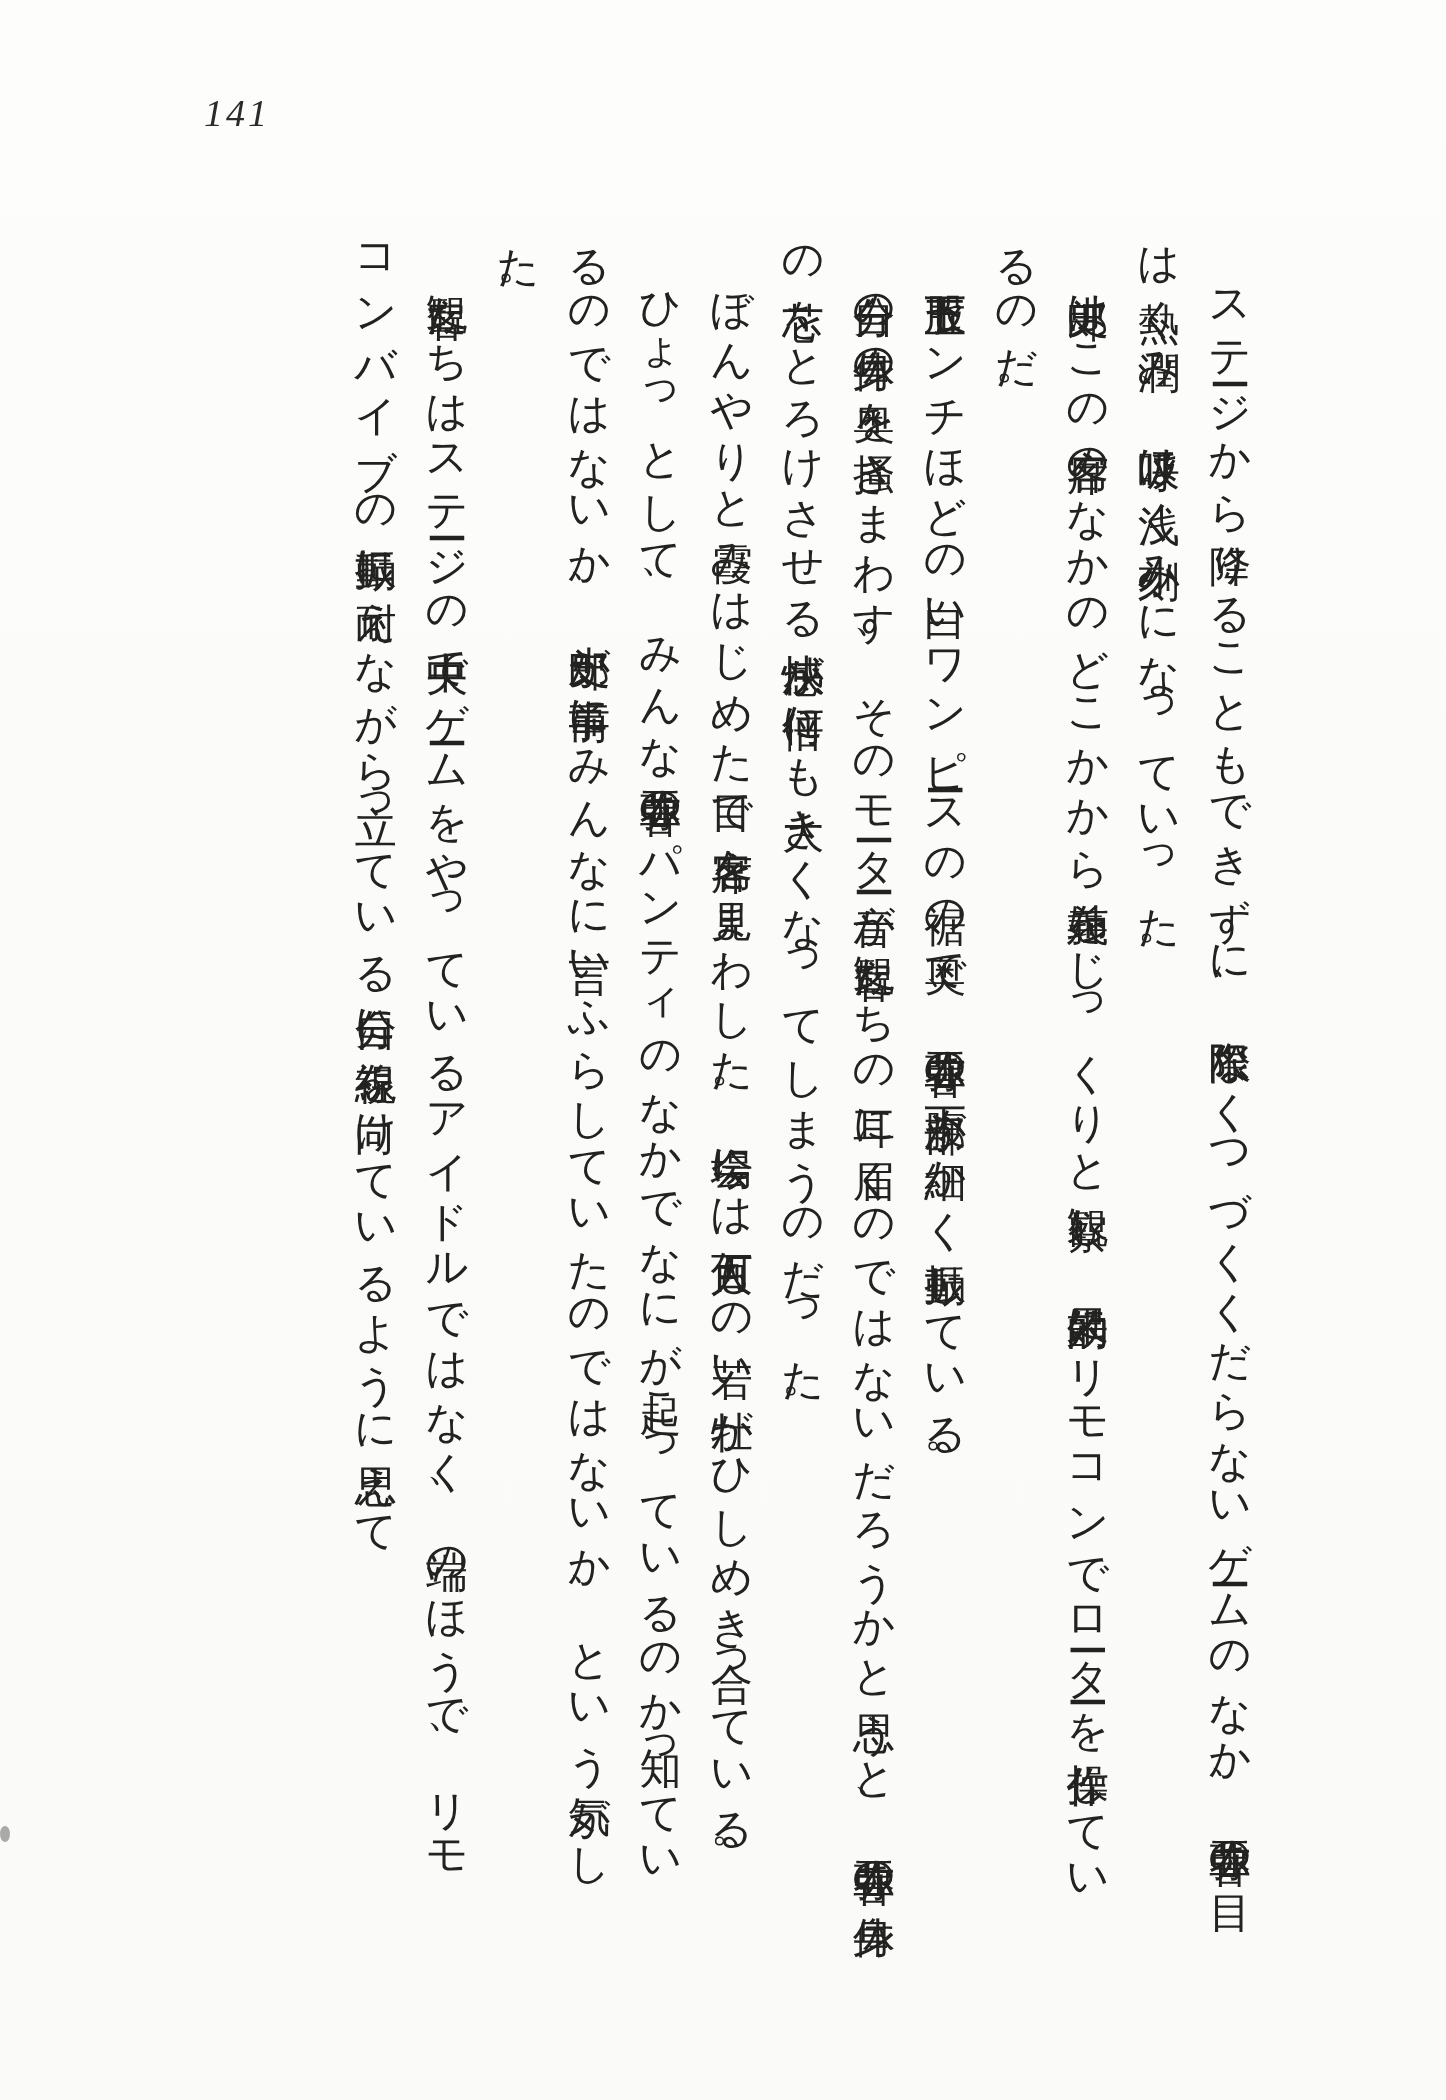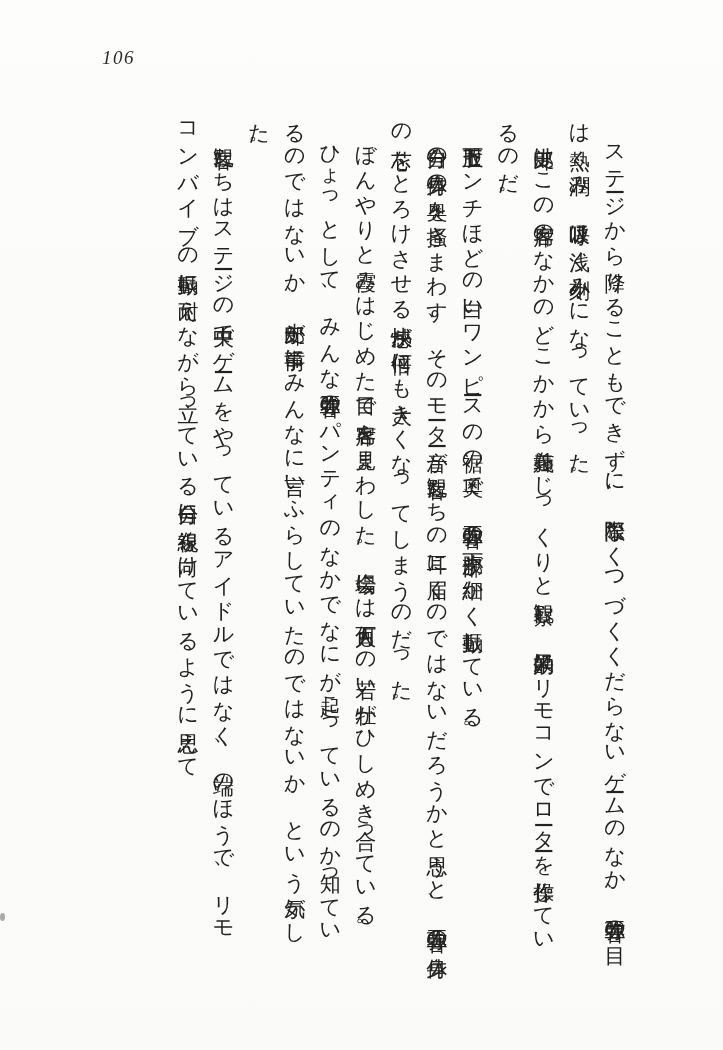--- a/index.html
+++ b/index.html
@@ -56,21 +56,21 @@
     height: 8px;
     border-radius: 50%;
     background: #8d8d8b;
     opacity: 0.75;
   }
 </style>
 </head>
 <body>
 
 <div class="scan-surface">
-  <div class="page-number">106</div>
+  <div class="page-number">141</div>
 
   <div class="text-block">
     <p>ステージから降りることもできずに、際限なくつづくくだらないゲームのなか、亜弥香の目は熱く潤み、呼吸は浅く小刻みになっていった。</p>
     <p>史郎はこの客席のなかのどこかから義姉をじっくりと観察し、効果的にリモコンでローターを操作しているのだ。</p>
     <p>股下五センチほどの白いワンピースの裾の奥で、亜弥香の下腹部が細かく振動している。</p>
     <p>自分の身体の奥を掻きまわす、そのモーター音が観客たちの耳に届くのではないだろうかと思うと、亜弥香の身体の芯をとろけさせる快感が何倍にも大きくなってしまうのだった。</p>
     <p>ぼんやりと霞みはじめた目で客席を見まわした。会場には何百人もの若い牡がひしめき合っている。</p>
     <p>ひょっとして、みんな亜弥香のパンティのなかでなにが起こっているのか知っているのではないか、史郎が事前にみんなに言いふらしていたのではないか、という気がした。</p>
     <p>観客たちはステージの中央でゲームをやっているアイドルではなく、端のほうで、リモコンバイブの振動に耐えながら立っている自分に視線を向けているように思えて</p>
   </div>

